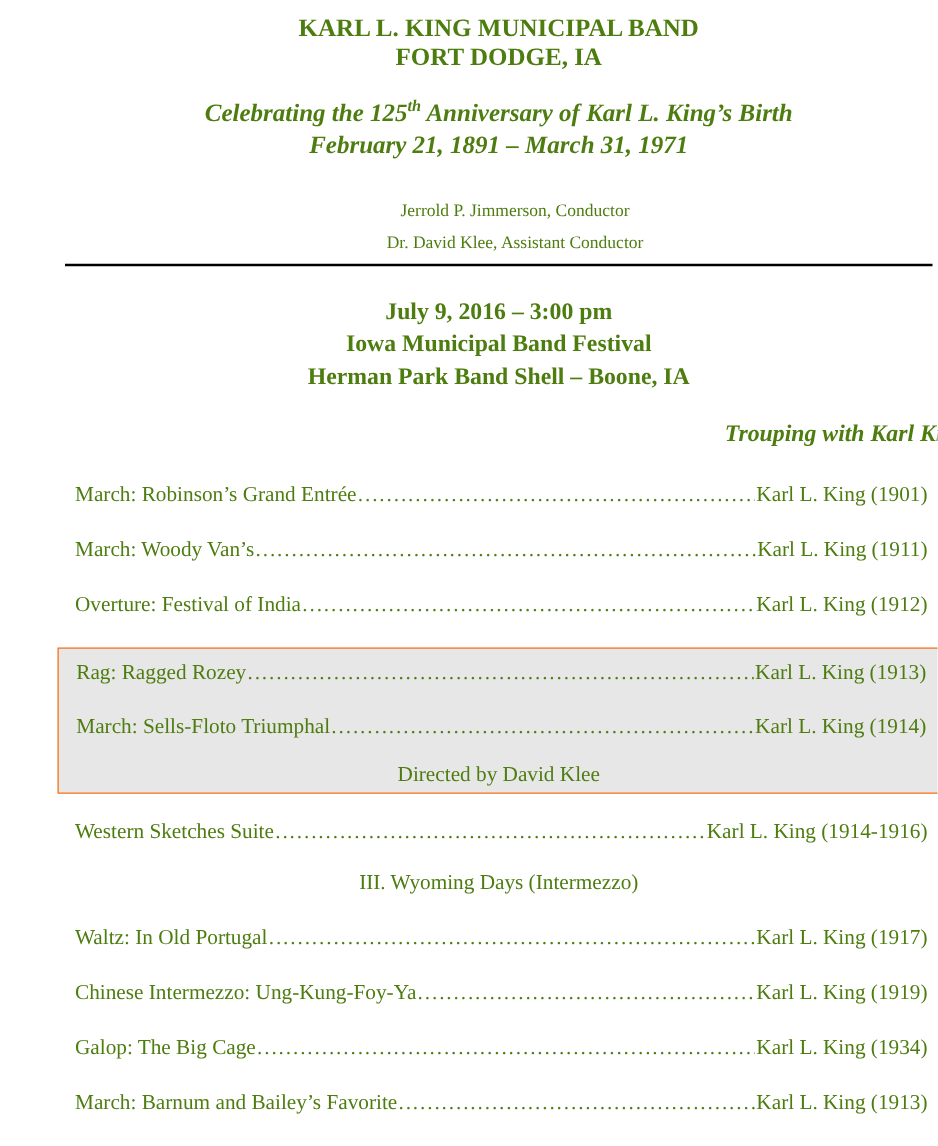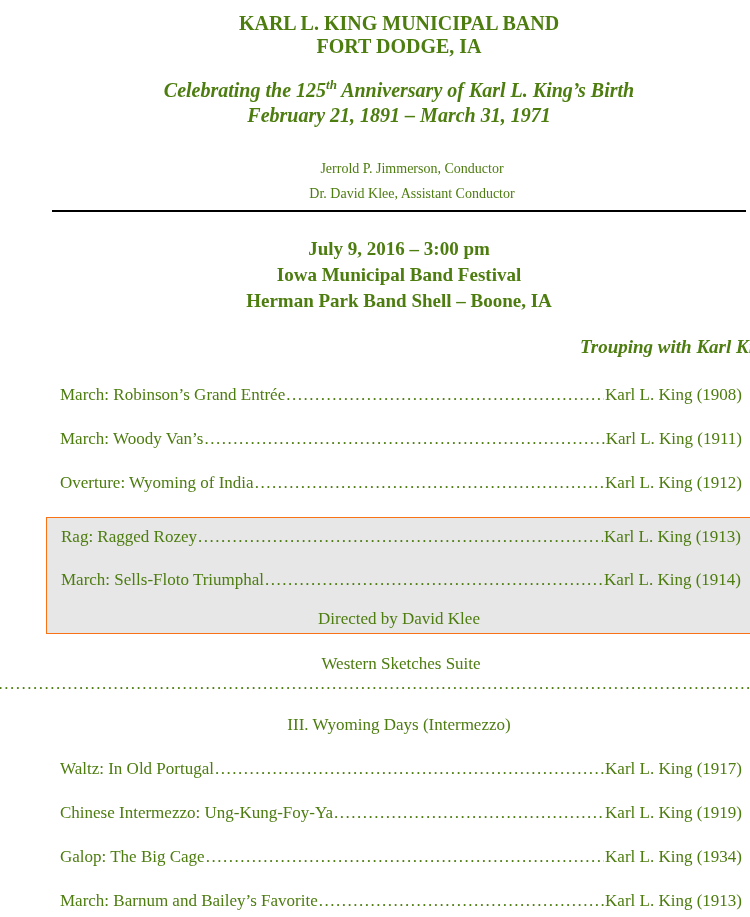--- a/index.html
+++ b/index.html
@@ -51,41 +51,41 @@
     margin-top: 21px;
     font-size: 19px;
     font-weight: bold;
     font-style: italic;
     line-height: 24px;
     text-align: right;
   }
   .program { margin-top: 26px; font-size: 17px; }
   .row {
     display: flex;
-    align-items: center;
+    align-items: flex-end;
     margin: 0 32px 24px 36px;
     line-height: 20px;
     white-space: nowrap;
   }
   .row .dots {
     flex: 1;
     overflow: hidden;
     white-space: nowrap;
     letter-spacing: 1.5px;
     margin: 0 1px;
   }
   .boxed {
     margin: 20px 22px 0 22px;
     background: #e7e7e7;
     border: 1px solid #f97316;
     padding: 9px 0 4px 0;
   }
   .boxed .row { margin: 0 10px 23px 14px; }
   .boxed .note { margin-top: -4px; line-height: 20px; }
-  .after-box { margin-top: 20px; flex-direction: column; }
+  .after-box { margin-top: 20px; }
   .movement {
     margin: -3px 0 24px 0;
     line-height: 20px;
   }
 </style>
 </head>
 <body>
 
 <div class="page">
 
@@ -112,31 +112,31 @@
     <div>Herman Park Band Shell – Boone, IA</div>
   </div>
 
   <div class="program-title center">Trouping with Karl King</div>
 
   <div class="program">
 
     <div class="row">
       <span>March: Robinson’s Grand Entrée</span>
       <span class="dots">........................................................................................................................................................</span>
-      <span>Karl L. King (1908)</span>
+      <span>Karl L. King (1901)</span>
     </div>
 
     <div class="row">
       <span>March: Woody Van’s</span>
       <span class="dots">........................................................................................................................................................</span>
       <span>Karl L. King (1911)</span>
     </div>
 
     <div class="row">
-      <span>Overture: Wyoming of India</span>
+      <span>Overture: Festival of India</span>
       <span class="dots">........................................................................................................................................................</span>
       <span>Karl L. King (1912)</span>
     </div>
 
     <div class="boxed">
       <div class="row">
         <span>Rag: Ragged Rozey</span>
         <span class="dots">........................................................................................................................................................</span>
         <span>Karl L. King (1913)</span>
       </div>
@@ -144,20 +144,21 @@
         <span>March: Sells-Floto Triumphal</span>
         <span class="dots">........................................................................................................................................................</span>
         <span>Karl L. King (1914)</span>
       </div>
       <div class="note center">Directed by David Klee</div>
     </div>
 
     <div class="row after-box">
       <span>Western Sketches Suite</span>
       <span class="dots">........................................................................................................................................................</span>
+      <span>Karl L. King (1914-1916)</span>
     </div>
     <div class="movement center">III. Wyoming Days (Intermezzo)</div>
 
     <div class="row">
       <span>Waltz: In Old Portugal</span>
       <span class="dots">........................................................................................................................................................</span>
       <span>Karl L. King (1917)</span>
     </div>
 
     <div class="row">

